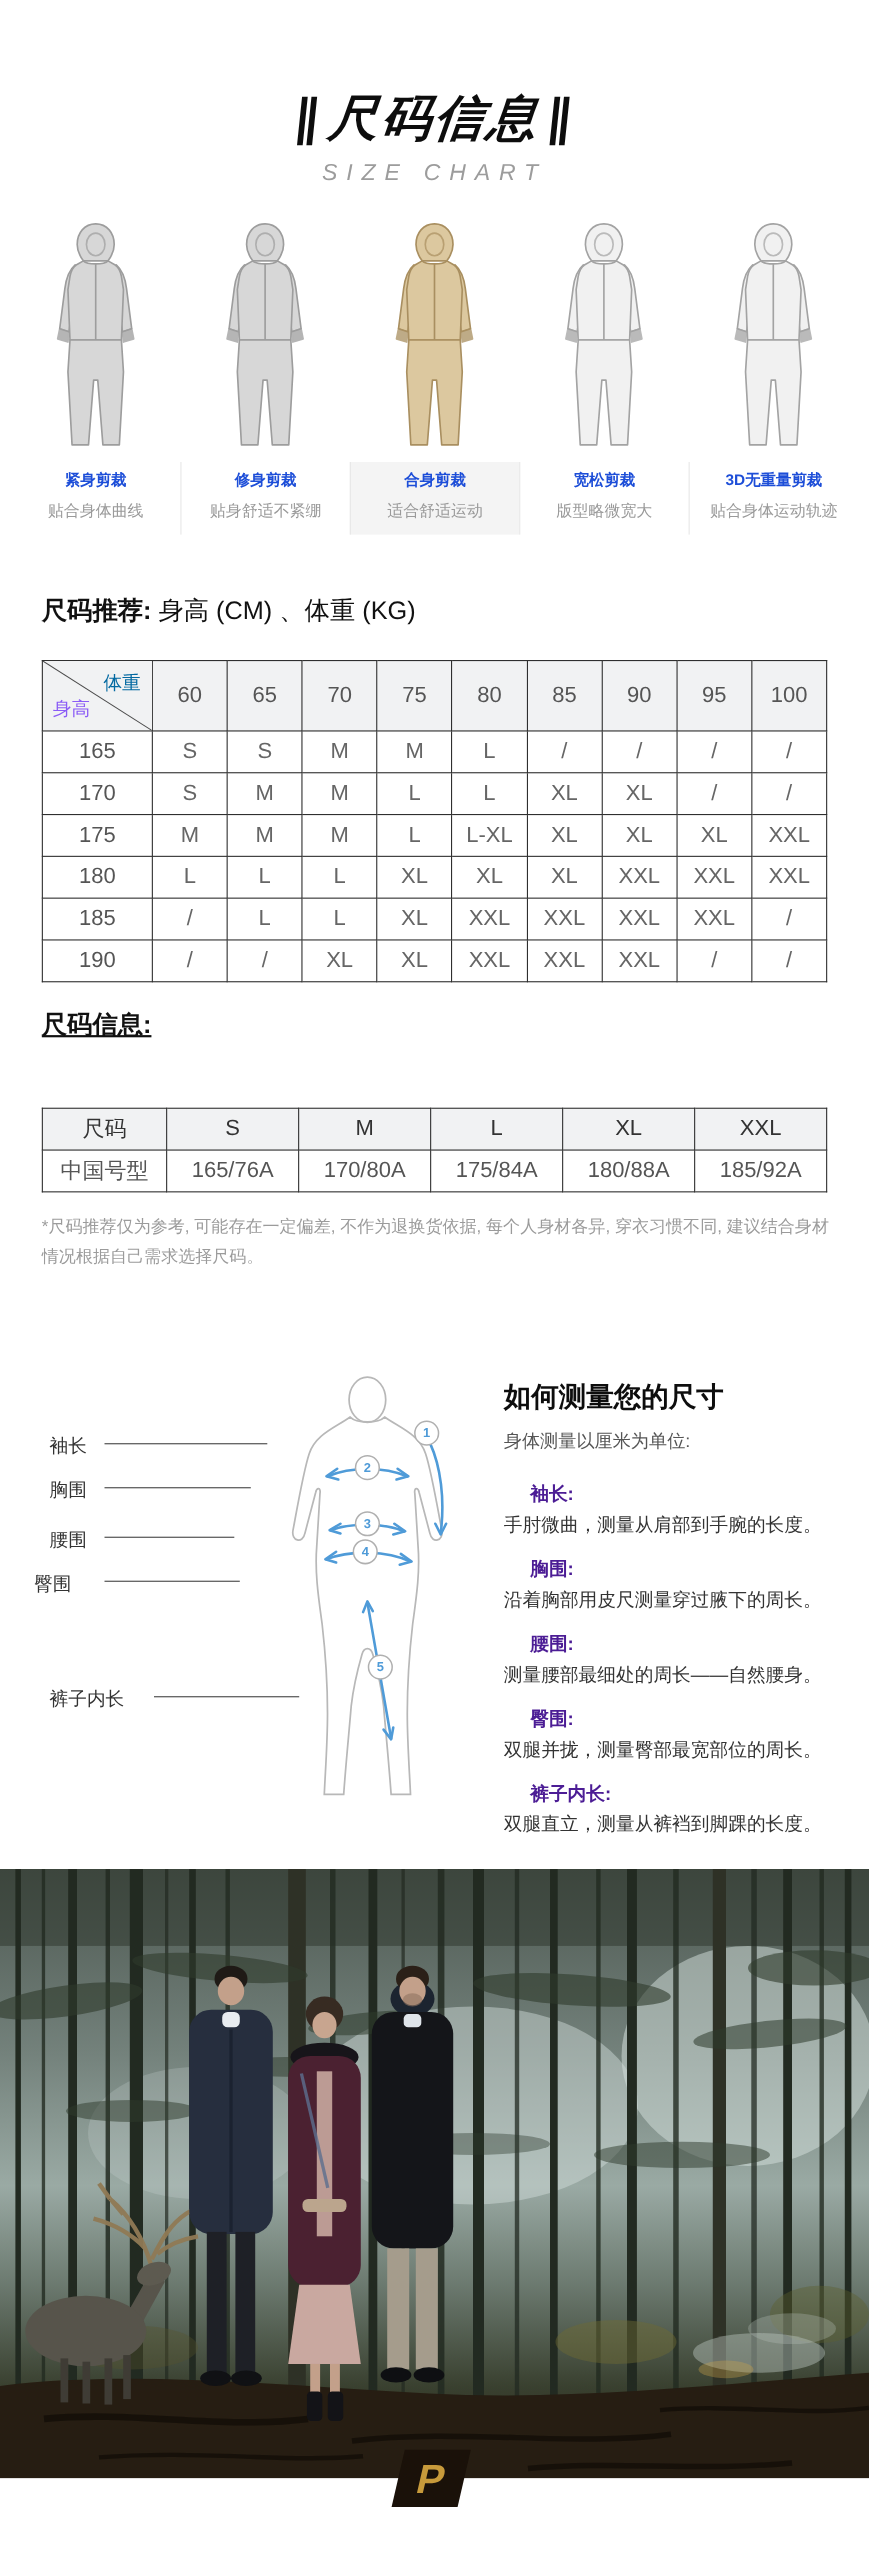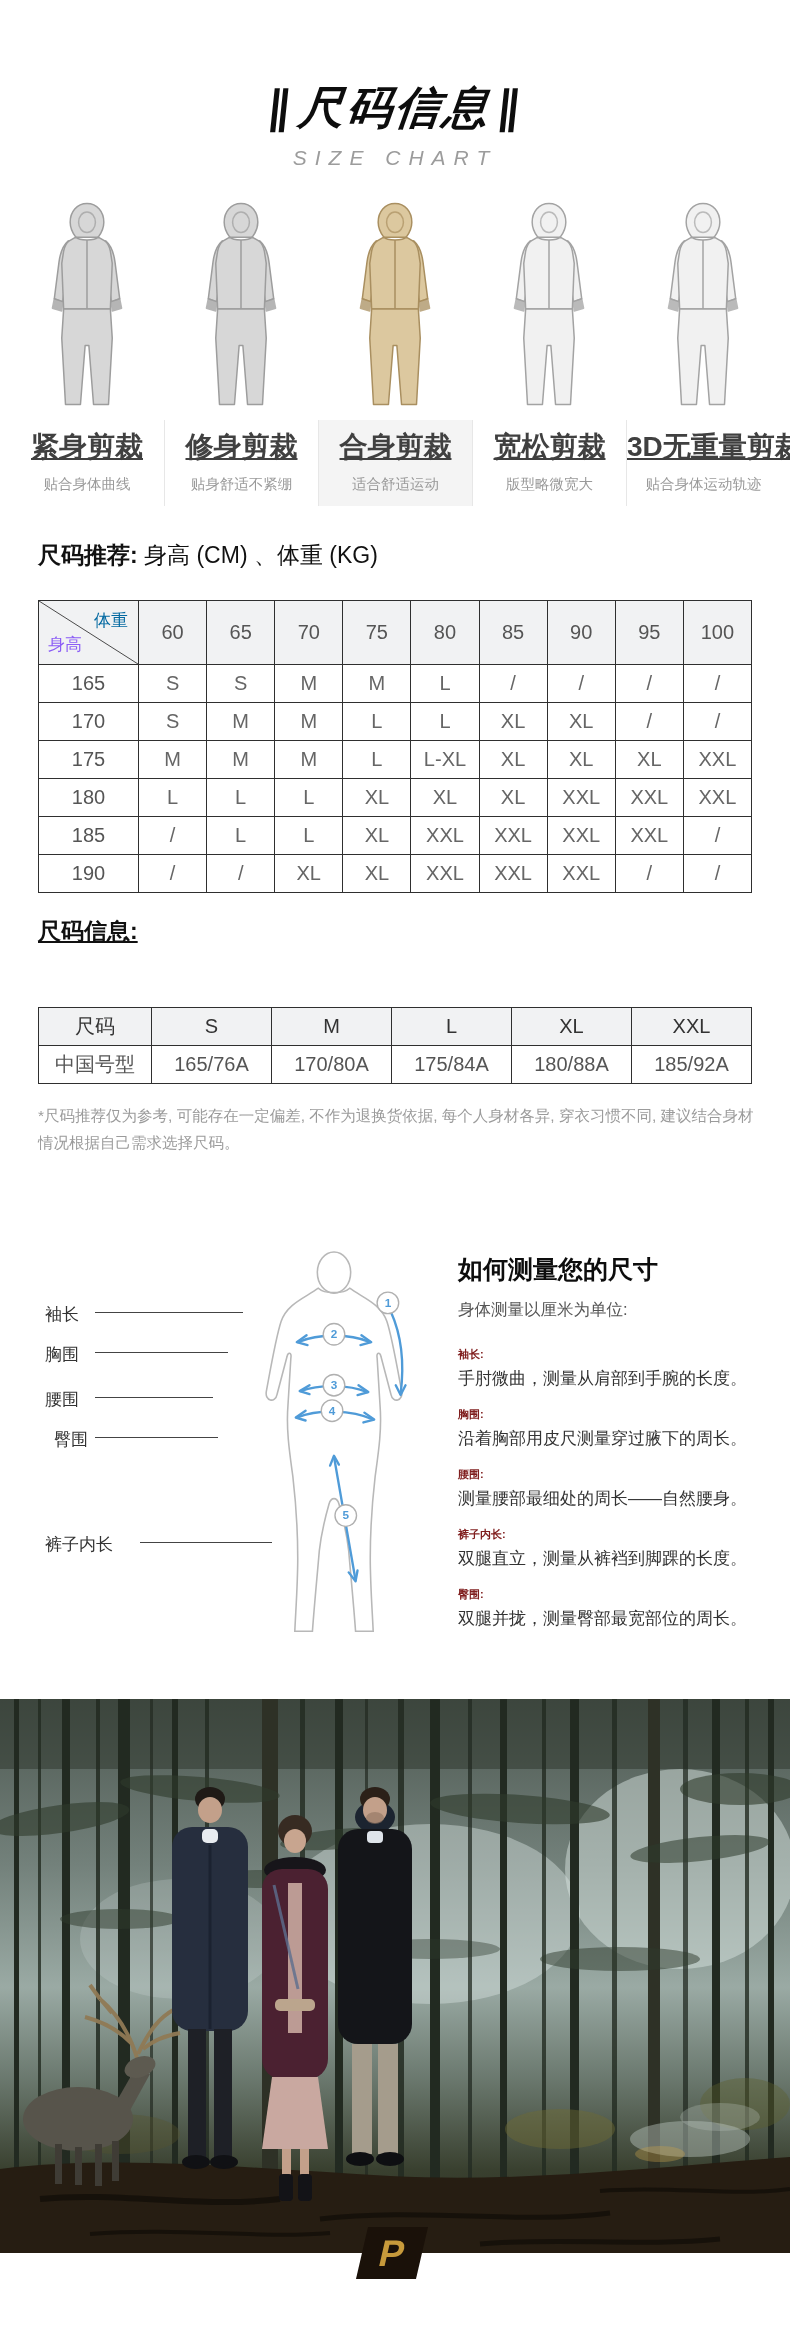--- a/index.html
+++ b/index.html
@@ -18,21 +18,21 @@
   .fig-col svg{width:118px;height:215px;}
   .fig-a{--ff:#d7d7d7;--fs:#9d9d9d;}
   .fig-gold{--ff:#dcc89f;--fs:#a98f60;}
   .fig-c{--ff:#f1f1f1;--fs:#a3a3a3;}
 
   
   .labels{position:absolute;top:420px;left:10px;width:770px;display:flex;}
   .label-col{width:154px;text-align:center;padding:8px 0 12px;box-sizing:border-box;}
   .label-col + .label-col{border-left:1px solid #e7e7e7;}
   .label-col.hl{background:#f4f4f4;}
-  .label-name{font-size:28px;font-weight:bold;color:#404040;white-space:nowrap;text-decoration:underline;}
+  .label-name{font-size:14px;font-weight:bold;color:#1d4ed8;white-space:nowrap;}
   .label-desc{font-size:14.5px;color:#9a9a9a;margin-top:9px;white-space:nowrap;}
 
   
   .sec-title{position:absolute;left:38px;font-size:23px;color:#111;}
   .sec-title b{font-weight:bold;}
   .sec-title .rest{font-weight:normal;}
   #sec1{top:540px;} #sec2{top:916px;text-decoration:underline;}
 
   
   table{border-collapse:collapse;table-layout:fixed;}
@@ -57,21 +57,21 @@
   
   .measure{position:absolute;top:1245px;left:0;width:790px;height:420px;}
   .m-label{position:absolute;font-size:17px;color:#333;white-space:nowrap;}
   .m-line{position:absolute;height:1px;background:#444;}
   .m-body{position:absolute;left:236px;top:0;width:196px;height:400px;}
   .m-right{position:absolute;left:458px;top:8px;width:322px;}
   .m-h{font-size:25px;font-weight:bold;color:#0d0d0d;}
   .m-sub{margin-top:13px;font-size:16.5px;color:#555;}
   .m-items{margin-top:26px;}
   .m-item{margin-bottom:17px;}
-  .m-term{font-size:11px;font-weight:bold;color:#7f1d1d;}
+  .m-term{font-size:17px;font-weight:bold;color:#4c1d95;margin-left:24px;}
   .m-desc{font-size:17px;color:#333;margin-top:5px;}
 
   
   .photo{position:absolute;top:1699px;left:0;width:790px;height:554px;}
   .photo svg{display:block;}
 
   
   .logo{position:absolute;top:2227px;left:362px;width:60px;height:52px;background:#1a1109;transform:skewX(-13deg);display:flex;align-items:center;justify-content:center;z-index:5;}
   .logo span{color:#c79a3b;font-size:37px;font-weight:900;line-height:1;}
 </style>
@@ -286,21 +286,21 @@
 
   <div class="disclaimer">*尺码推荐仅为参考, 可能存在一定偏差, 不作为退换货依据, 每个人身材各异, 穿衣习惯不同, 建议结合身材情况根据自己需求选择尺码。</div>
 
   <div class="measure">
     <div class="m-label" style="left:45px;top:58px">袖长</div>
     <div class="m-line" style="left:95px;top:67px;width:148px"></div>
     <div class="m-label" style="left:45px;top:98px">胸围</div>
     <div class="m-line" style="left:95px;top:107px;width:133px"></div>
     <div class="m-label" style="left:45px;top:143px">腰围</div>
     <div class="m-line" style="left:95px;top:152px;width:118px"></div>
-    <div class="m-label" style="left:54px;top:183px">臀围</div>
+    <div class="m-label" style="left:31px;top:183px">臀围</div>
     <div class="m-line" style="left:95px;top:192px;width:123px"></div>
     <div class="m-label" style="left:45px;top:288px">裤子内长</div>
     <div class="m-line" style="left:140px;top:297px;width:132px"></div>
 
     <svg class="m-body" viewBox="0 0 200 400">
       <g fill="none" stroke="#b8b8b8" stroke-width="1.6">
         <ellipse cx="100" cy="24" rx="17" ry="21"></ellipse>
         <path d="M84 40 C70 50 52 56 46 74 C41 89 36 118 31 145 C29 155 40 158 42 148 L52 110 C53 105 57 105 56 111 L53 160 C51 185 55 210 58 232 C61 258 63 285 63 315 C63 342 61 368 60 390 L78 390 C80 362 83 332 85 308 C87 290 91 274 95 260 C97 253 103 253 105 260 C109 274 113 290 115 308 C117 332 120 362 122 390 L140 390 C139 368 137 342 137 315 C137 285 139 258 142 232 C145 210 149 185 147 160 L144 111 C143 105 147 105 148 110 L158 148 C160 158 171 155 169 145 C164 118 159 89 154 74 C148 56 130 50 116 40 C110 46 90 46 84 40 Z"></path>
       </g>
       <g fill="none" stroke="#4f9bd8" stroke-width="2.4" stroke-linecap="round" stroke-linejoin="round">
@@ -343,26 +343,26 @@
         </div>
         <div class="m-item">
           <div class="m-term">胸围:</div>
           <div class="m-desc">沿着胸部用皮尺测量穿过腋下的周长。</div>
         </div>
         <div class="m-item">
           <div class="m-term">腰围:</div>
           <div class="m-desc">测量腰部最细处的周长——自然腰身。</div>
         </div>
         <div class="m-item">
+          <div class="m-term">臀围:</div>
+          <div class="m-desc">双腿并拢，测量臀部最宽部位的周长。</div>
+        </div>
+        <div class="m-item">
           <div class="m-term">裤子内长:</div>
           <div class="m-desc">双腿直立，测量从裤裆到脚踝的长度。</div>
-        </div>
-        <div class="m-item">
-          <div class="m-term">臀围:</div>
-          <div class="m-desc">双腿并拢，测量臀部最宽部位的周长。</div>
         </div>
       </div>
     </div>
   </div>
 
   <div class="photo">
     <svg width="790" height="554" viewBox="0 0 790 554">
       <defs>
         <linearGradient id="sky" x1="0" y1="0" x2="0" y2="1">
           <stop offset="0" stop-color="#4d5851"></stop>

